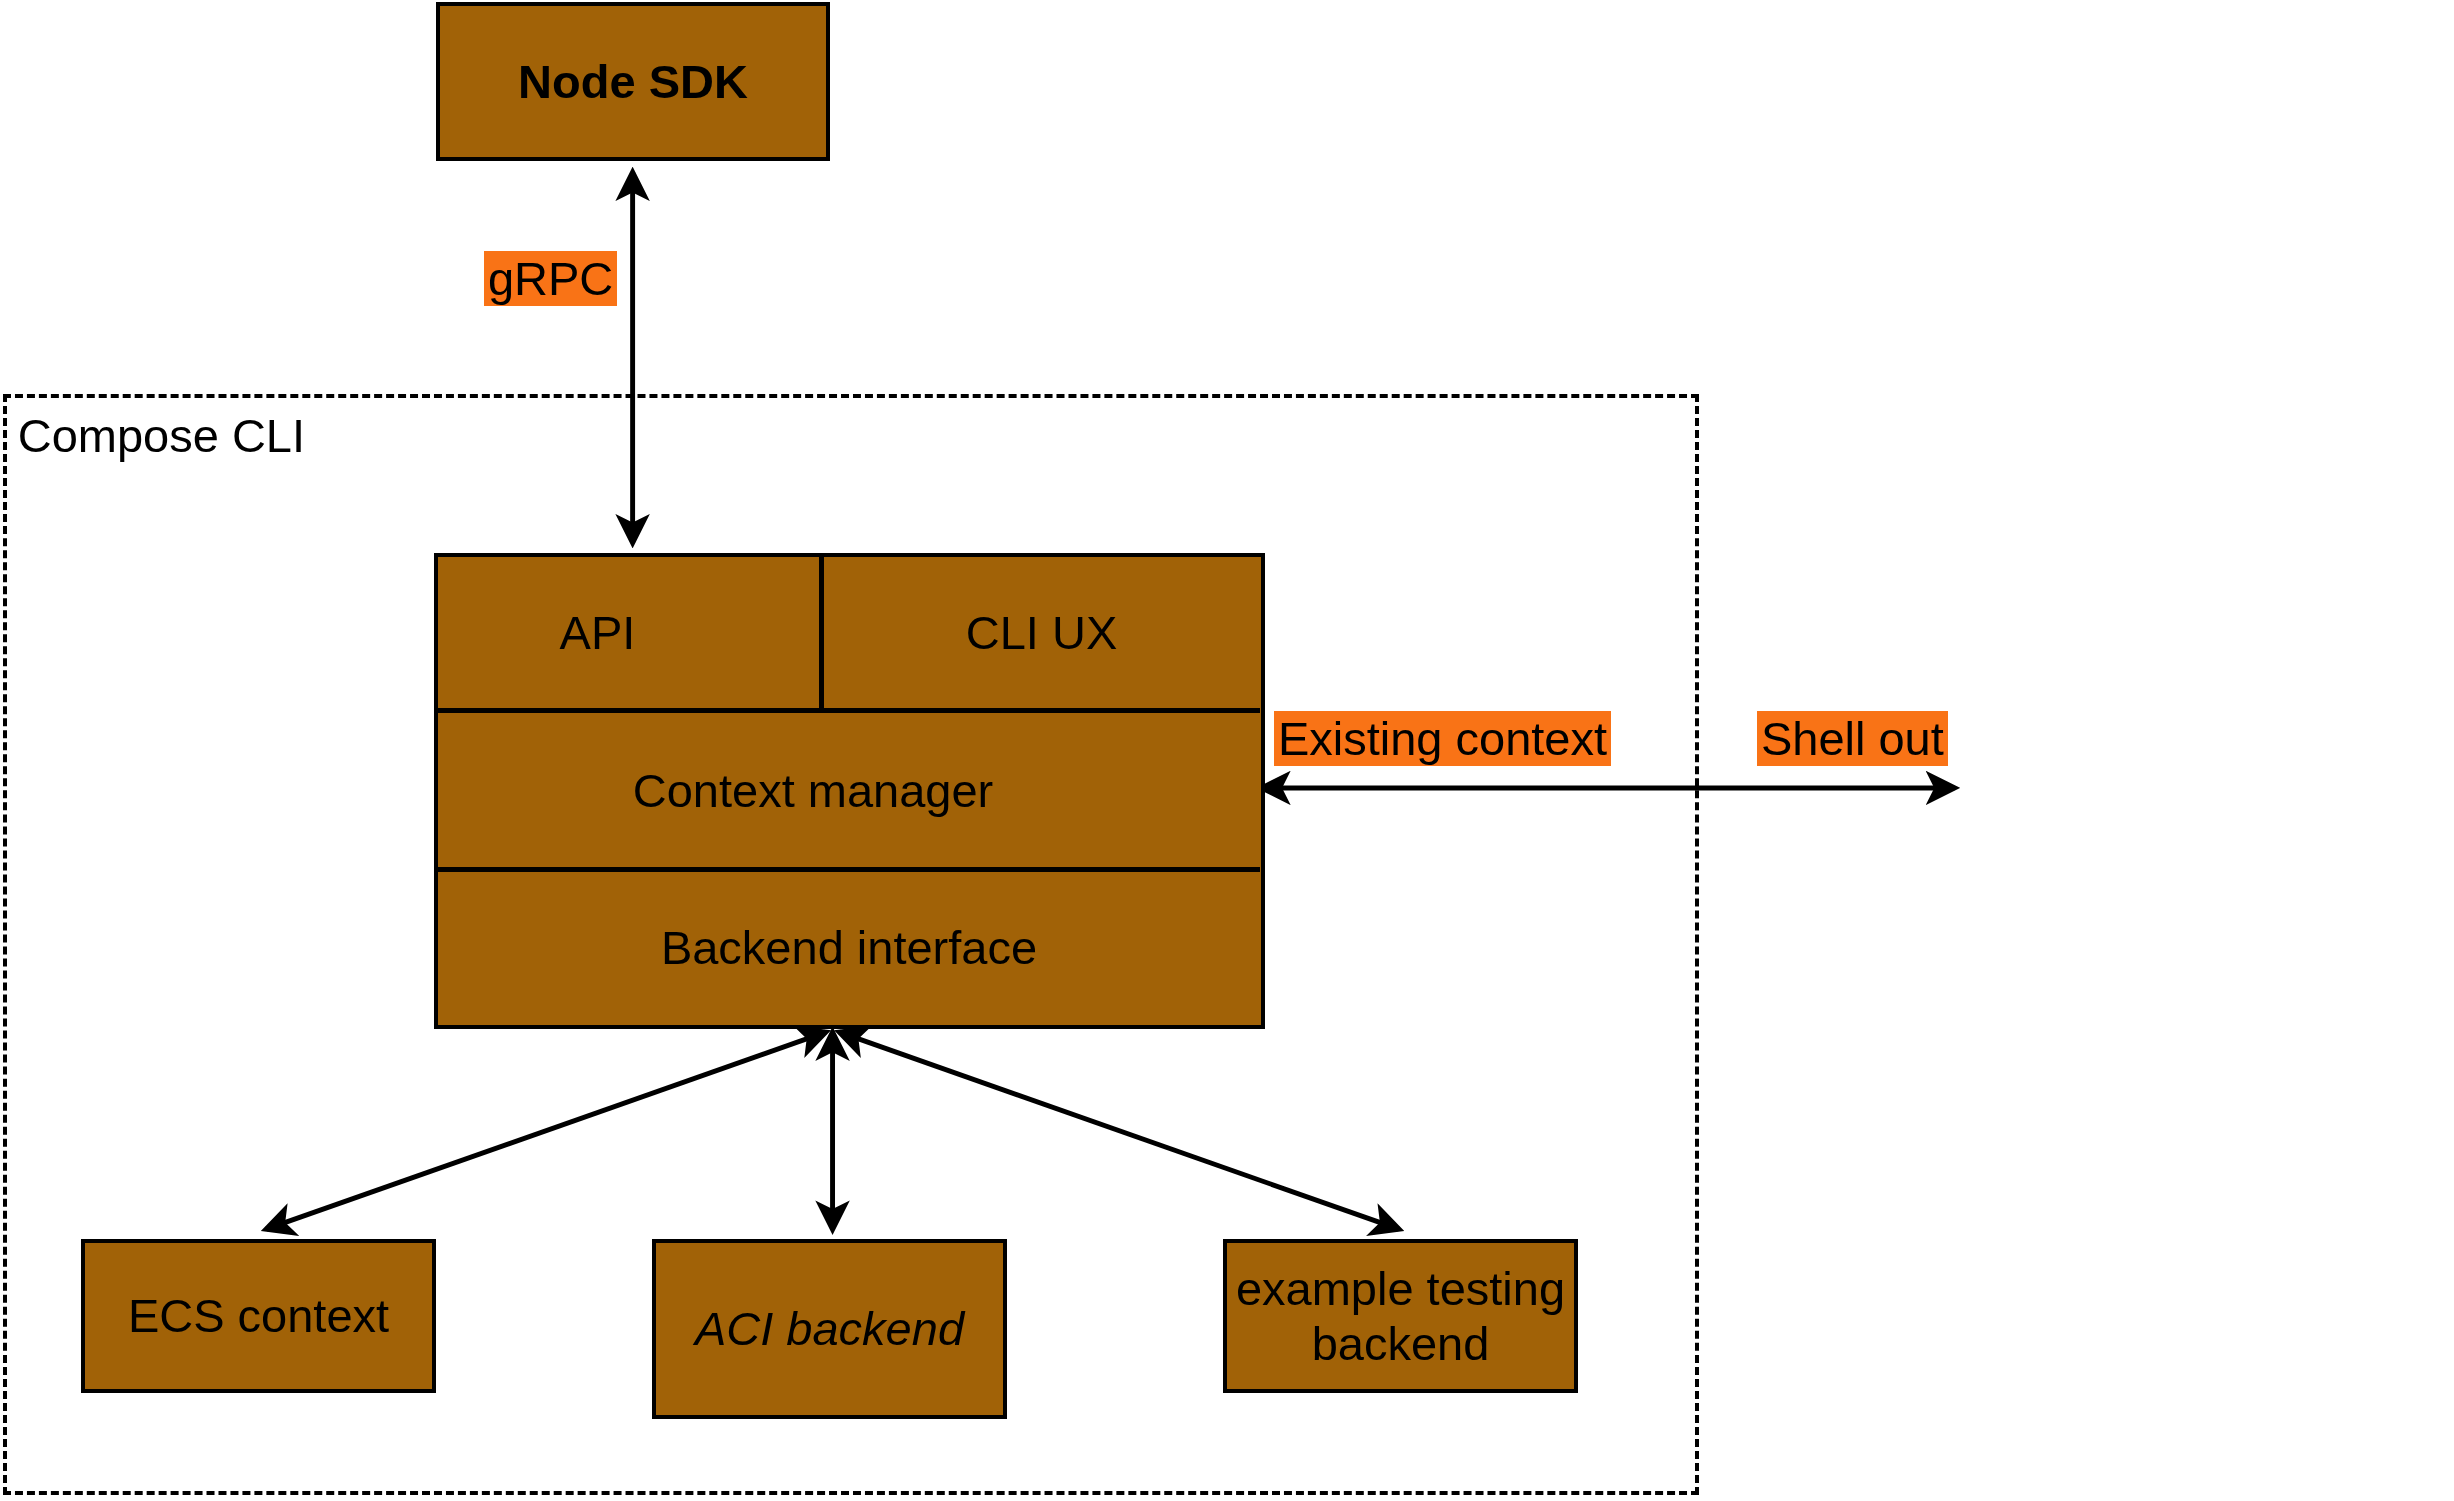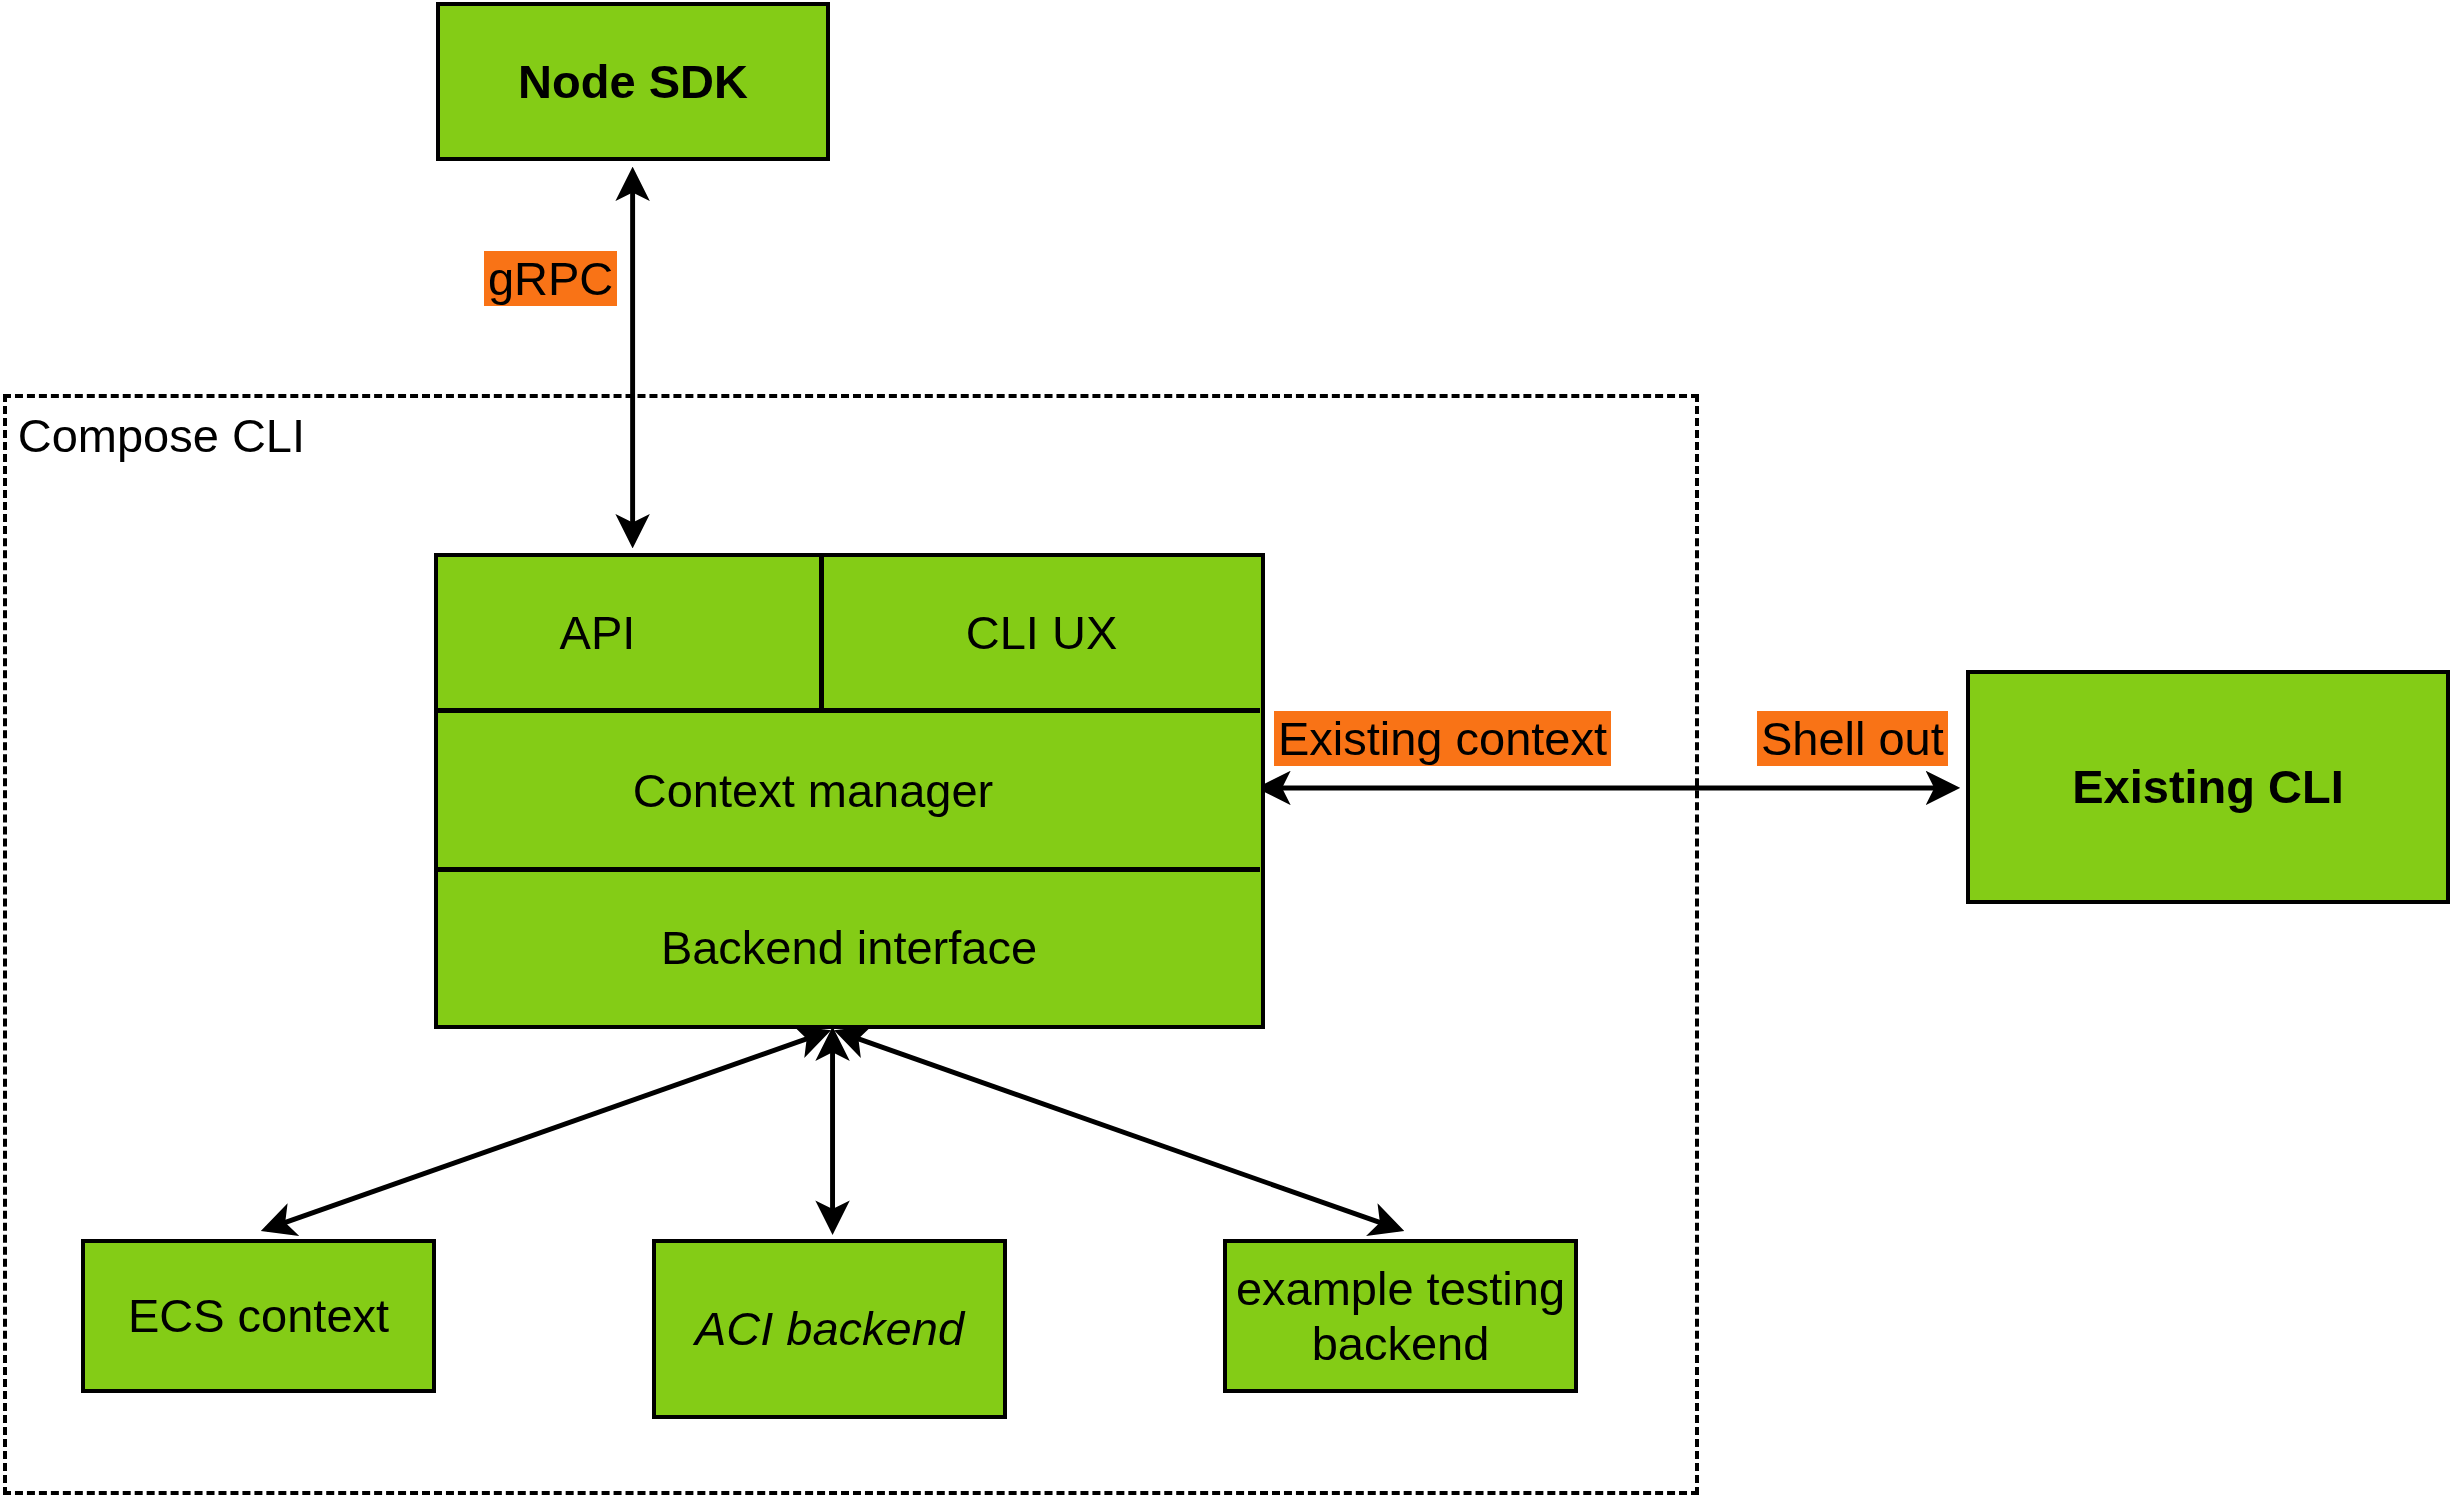--- a/index.html
+++ b/index.html
@@ -19,21 +19,21 @@
     position: absolute;
     left: 0;
     top: 0;
     width: 2455px;
     height: 1501px;
   }
   .box {
     position: absolute;
     box-sizing: border-box;
     border: 4.9px solid #000000;
-    background: #84cc16;
+    background: #a16207;
     display: flex;
     align-items: center;
     justify-content: center;
     text-align: center;
     color: #000000;
     font-size: 47px;
     line-height: 1.18;
   }
   .box.bold { font-weight: bold; }
   .sub-cell {
@@ -131,23 +131,20 @@
 
     <div class="sub-cell" style="left:0px; top:315px; width:822px; height:151px;">
       <span>Backend interface</span>
     </div>
   </div>
 
   <div class="edge-label" style="left:1274px; top:711px;">Existing context</div>
 
   <div class="edge-label" style="left:1757px; top:711px;text-align:center;">Shell out</div>
 
-  <div class="box bold" style="left:1966px; top:670px; width:484px; height:234px;">
-    <span>Existing CLI</span>
-  </div>
 
   <div class="box" style="left:81px; top:1239px; width:355px; height:154px;">
     <span>ECS context</span>
   </div>
 
   <div class="box" style="left:652px; top:1239px; width:355px; height:180px;font-style:italic;">
     <span>ACI backend</span>
   </div>
 
   <div class="box" style="left:1223px; top:1239px; width:355px; height:154px;">

